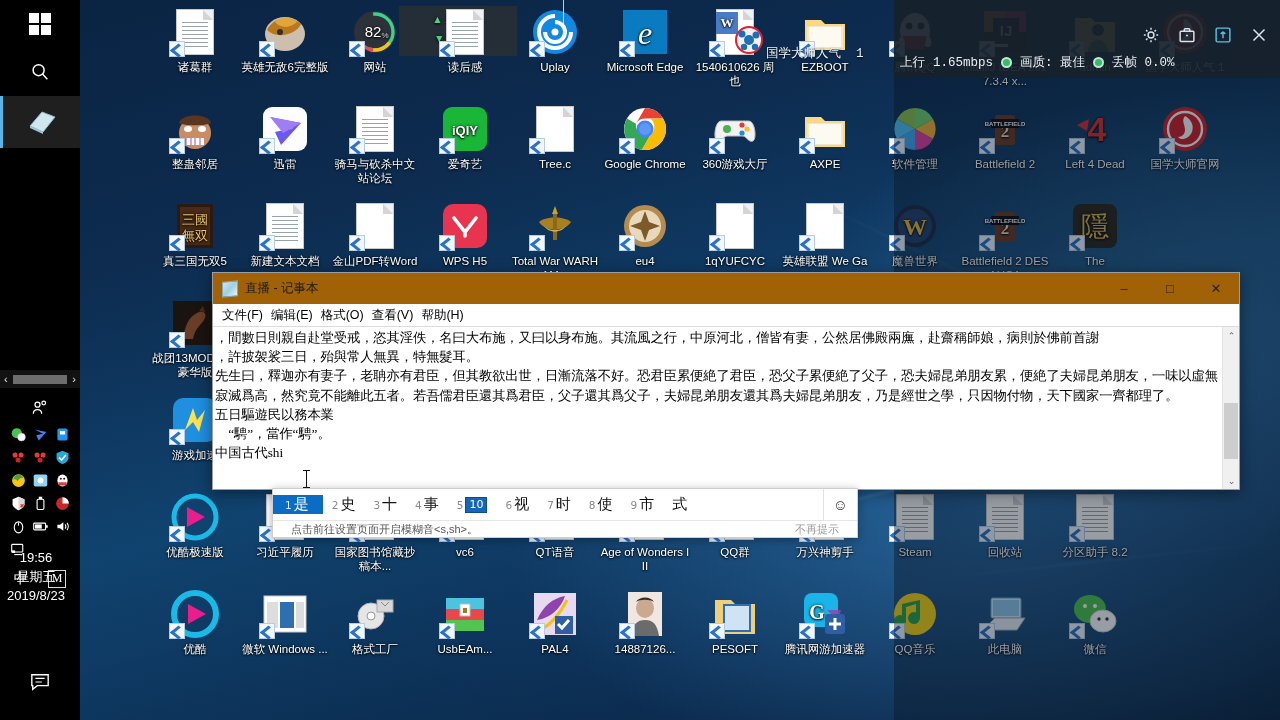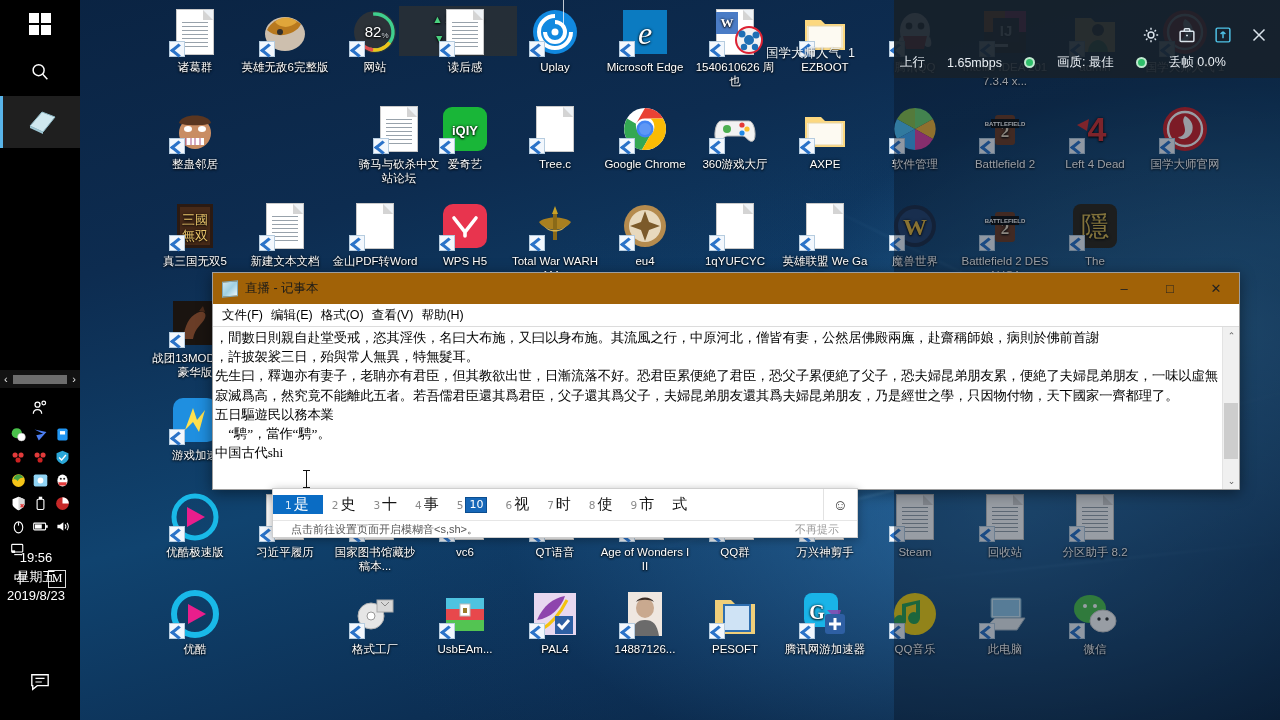--- a/index.html
+++ b/index.html
@@ -130,22 +130,22 @@
     z-index: 55;
     color: #e9eef3;
   }
   #stream-controls {
     position: absolute; right: 10px; top: 24px;
     display: flex; align-items: center; gap: 14px;
   }
   .sctl { width: 22px; height: 22px; display: block; cursor: pointer; }
   #stream-status {
     position: absolute; left: 0; bottom: 7px; right: 0;
-    display: flex; align-items: center; gap: 22px;
-    font-size: 12.5px; padding-left: 6px;
+    display: flex; align-items: center; gap: 8px;
+    font-size: 12.5px; padding-left: 6px; font-family: Liberation Mono, monospace;
   }
   .dot-ok {
     width: 11px; height: 11px; border-radius: 50%;
     background: #2fbf6a; border: 2px solid #bfe8cf;
     display: inline-block;
   }
   #stream-lower {
     position: absolute; right: 0; top: 78px;
     width: 386px; height: 642px;
     background: rgba(10,22,38,0.42);
@@ -434,21 +434,29 @@
         <div class="art"><svg width="48" height="48" viewBox="0 0 48 48">
             <ellipse cx="24" cy="28" rx="16" ry="16" fill="#c98d63"></ellipse>
             <path d="M8 18c2-10 30-10 32 0-4 3-28 3-32 0z" fill="#5a3620"></path>
             <ellipse cx="17" cy="24" rx="4" ry="3" fill="#fff"></ellipse>
             <ellipse cx="31" cy="24" rx="4" ry="3" fill="#fff"></ellipse>
             <rect x="15" y="33" width="18" height="7" fill="#fff"></rect>
             <path d="M15 33v7M20 33v7M24 33v7M29 33v7" stroke="#a58" stroke-width="1"></path>
           </svg><span class="shortcut-ov"></span></div>
         <span class="label">整蛊邻居</span>
       </div>
-      <div class="dicon" style="left: 250px; top: 105px; margin-left: 24px;">
+      <div class="dicon" style="left: 160px; top: 105px;">
+        <div class="art"><svg width="48" height="48" viewBox="0 0 48 48">
+            <rect x="2" y="2" width="44" height="44" rx="9" fill="#fdfdff"></rect>
+            <path d="M9 12 L40 18 L20 40 L14 27 L32 23 Z" fill="#6a5bf0"></path>
+            <path d="M9 12 L40 18 L22 28 Z" fill="#a07df5"></path>
+          </svg><span class="shortcut-ov"></span></div>
+        <span class="label">迅雷</span>
+      </div>
+      <div class="dicon" style="left: 250px; top: 105px;">
         <div class="art">
           <div style="position:absolute;left:5px;top:1px;width:38px;height:46px;background:#fff;border:1px solid #c9c9c9;">
       <div style="position:absolute;right:0;top:0;width:0;height:0;border-style:solid;border-width:0 10px 10px 0;border-color:#d4d4d4 #eef2f6;"></div>
       <div style="position:absolute;left:5px;top:12px;right:5px;height:28px;background:repeating-linear-gradient(to bottom,#98a2ab 0 1px,transparent 1px 4px);"></div>
     </div>
           <span class="shortcut-ov"></span>
         </div>
         <span class="label">骑马与砍杀中文站论坛</span>
       </div>
       <div class="dicon" style="left: 340px; top: 105px;">
@@ -780,20 +788,29 @@
           <span class="shortcut-ov"></span>
         </div>
         <span class="label">分区助手 8.2</span>
       </div>
       <div class="dicon" style="left: 70px; top: 590px;">
         <div class="art"><svg width="48" height="48" viewBox="0 0 48 48">
             <circle cx="24" cy="24" r="21" fill="none" stroke="#19b9e8" stroke-width="6"></circle>
             <path d="M17 14 L35 24 L17 34 Z" fill="#e91e8c"></path>
           </svg><span class="shortcut-ov"></span></div>
         <span class="label">优酷</span>
+      </div>
+      <div class="dicon" style="left: 160px; top: 590px;">
+        <div class="art"><svg width="48" height="48" viewBox="0 0 48 48">
+            <rect x="3" y="6" width="42" height="36" fill="#fff" stroke="#c8c8c8"></rect>
+            <rect x="6" y="12" width="11" height="26" fill="#ddd"></rect>
+            <rect x="19" y="12" width="14" height="26" fill="#2f6fb0"></rect>
+            <rect x="35" y="12" width="8" height="26" fill="#ddd"></rect>
+          </svg><span class="shortcut-ov"></span></div>
+        <span class="label">微软 Windows ...</span>
       </div>
       <div class="dicon" style="left: 250px; top: 590px;">
         <div class="art"><svg width="48" height="48" viewBox="0 0 48 48">
             <circle cx="20" cy="26" r="13" fill="#e6e6e6" stroke="#b4b4b4"></circle>
             <circle cx="20" cy="26" r="4" fill="#fff" stroke="#999"></circle>
             <rect x="26" y="10" width="16" height="12" fill="#d7d7d7" stroke="#aaa"></rect>
             <path d="M30 12l4 4 4-4" stroke="#888" fill="none"></path>
           </svg><span class="shortcut-ov"></span></div>
         <span class="label">格式工厂</span>
       </div>

